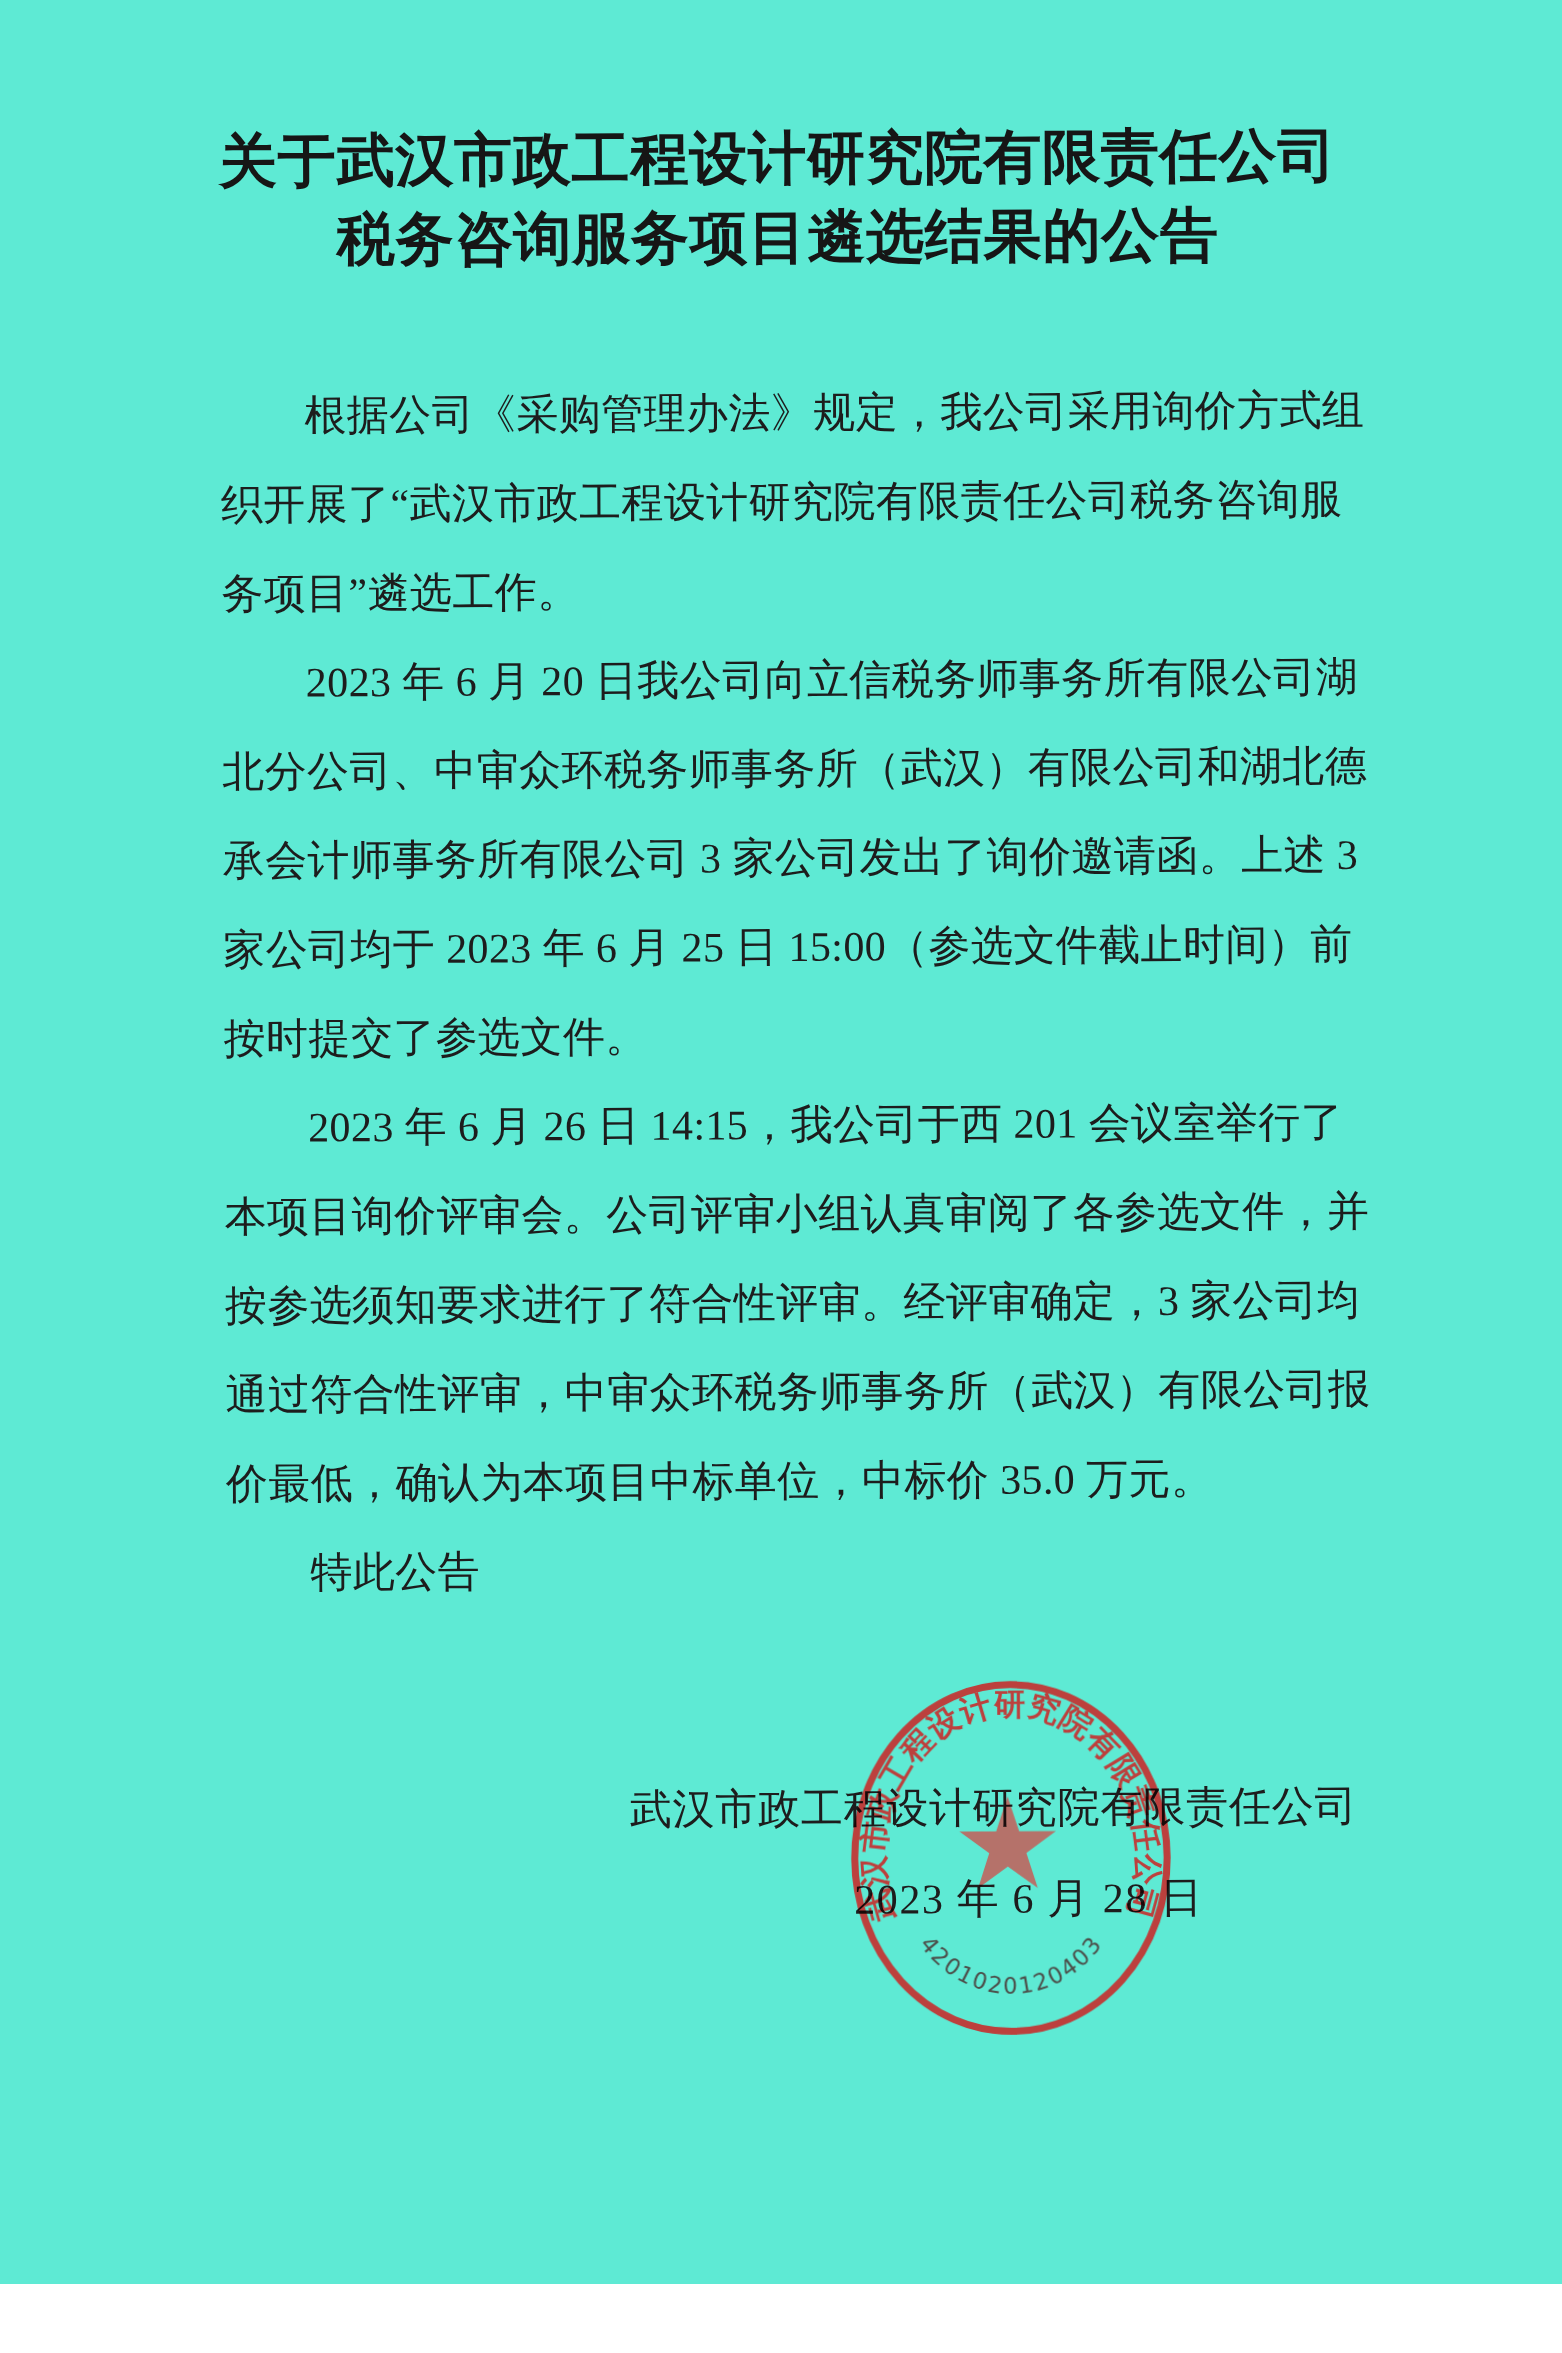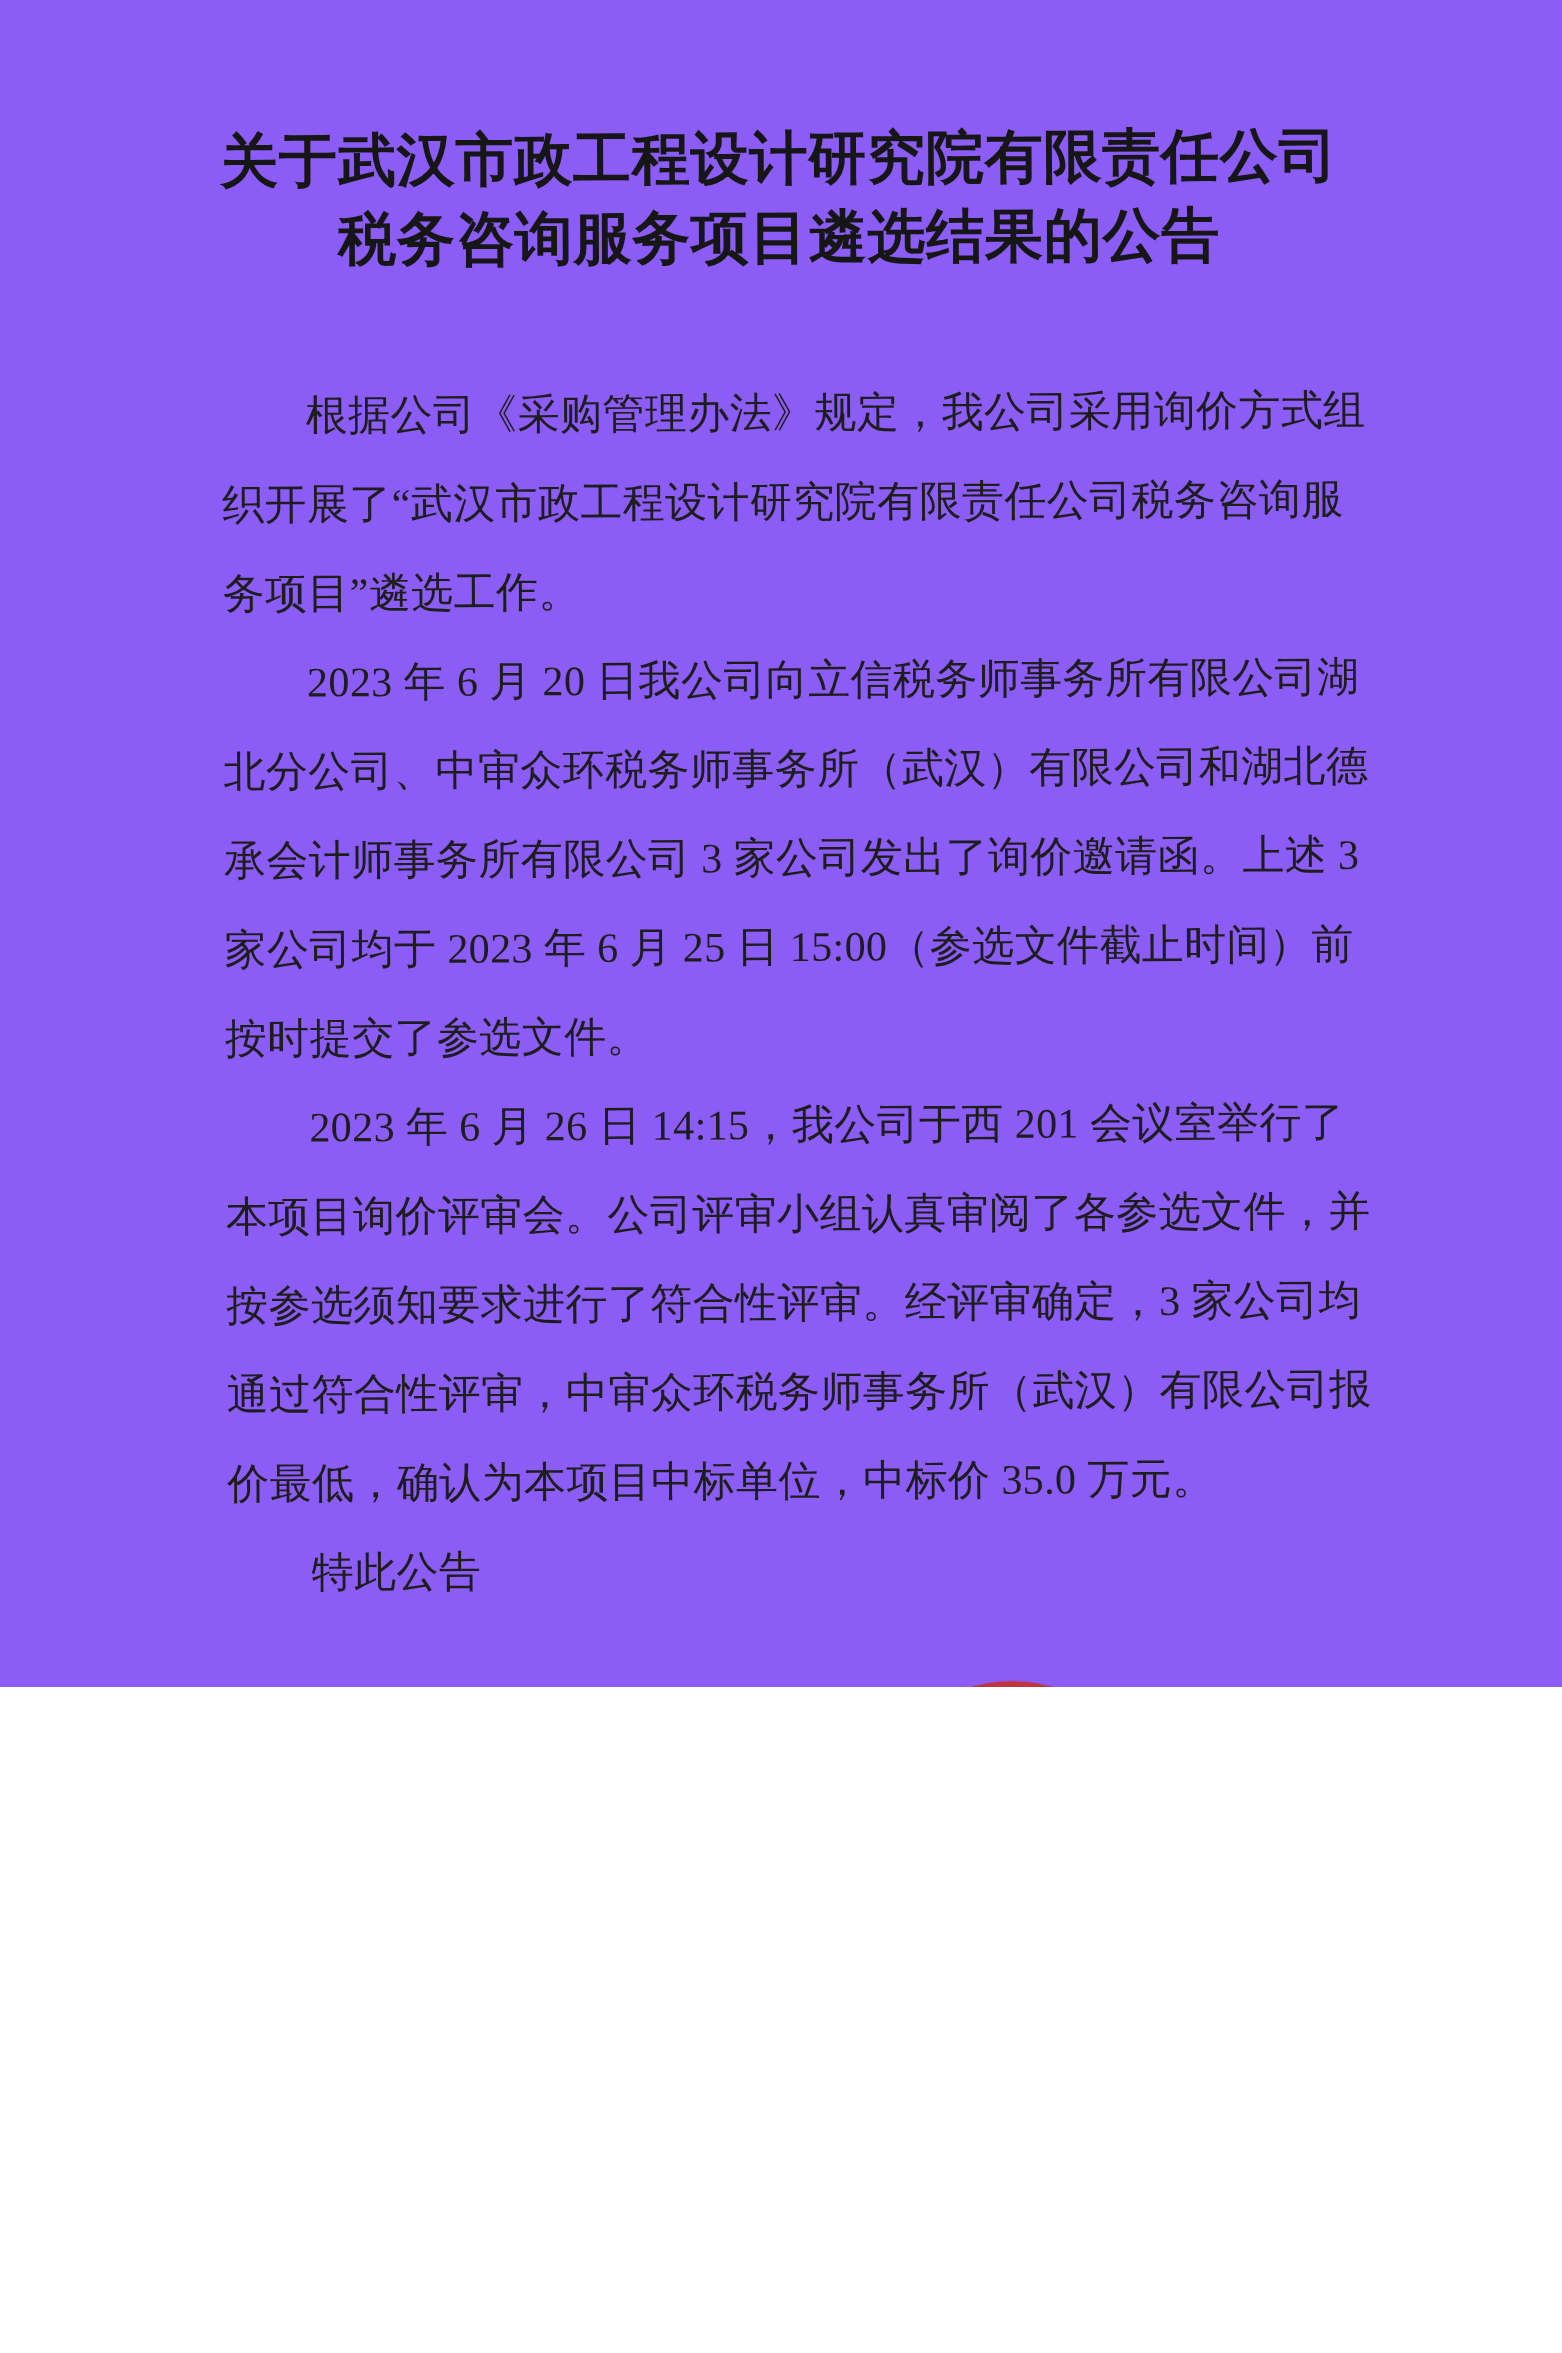--- a/index.html
+++ b/index.html
@@ -1,20 +1,20 @@
 <!DOCTYPE html>
 <html style="font-size:12.5px"><head>
 <meta charset="utf-8">
 <title>公告</title>
 <style>
   html,body { margin:0; padding:0; background:#ffffff; }
   .page {
     position:relative;
-    width:1563px; height:1687px;
-    background:#8b5cf6;
+    width:1563px; height:2284px;
+    background:#5eead4;
     overflow:hidden;
     font-family:"Liberation Serif","DejaVu Serif",serif;
     color:#1d1d1d;
   }
   .content {
     position:absolute; inset:0;
     transform:rotate(-0.3deg);
     transform-origin:50% 40%;
   }
   .doc-title {

